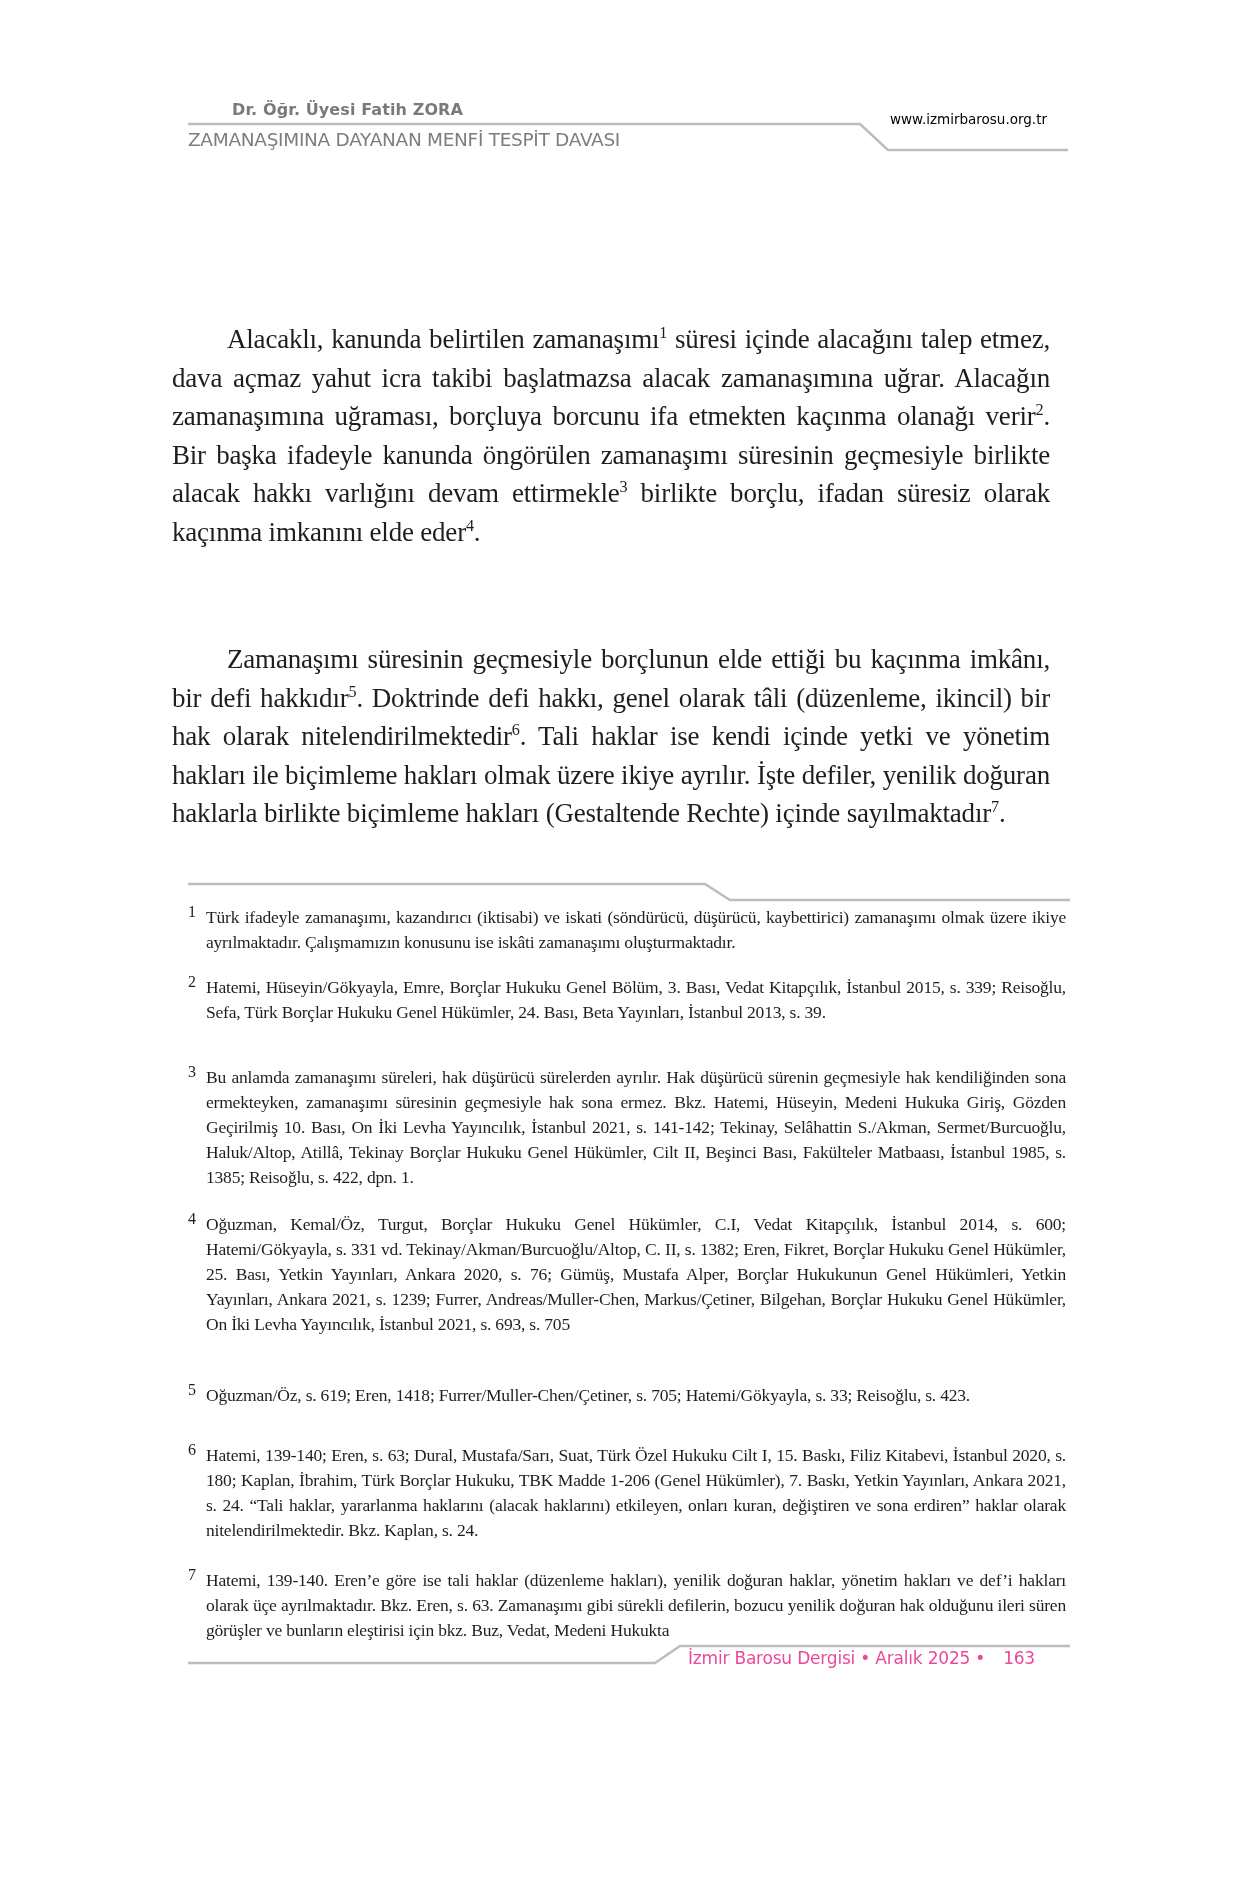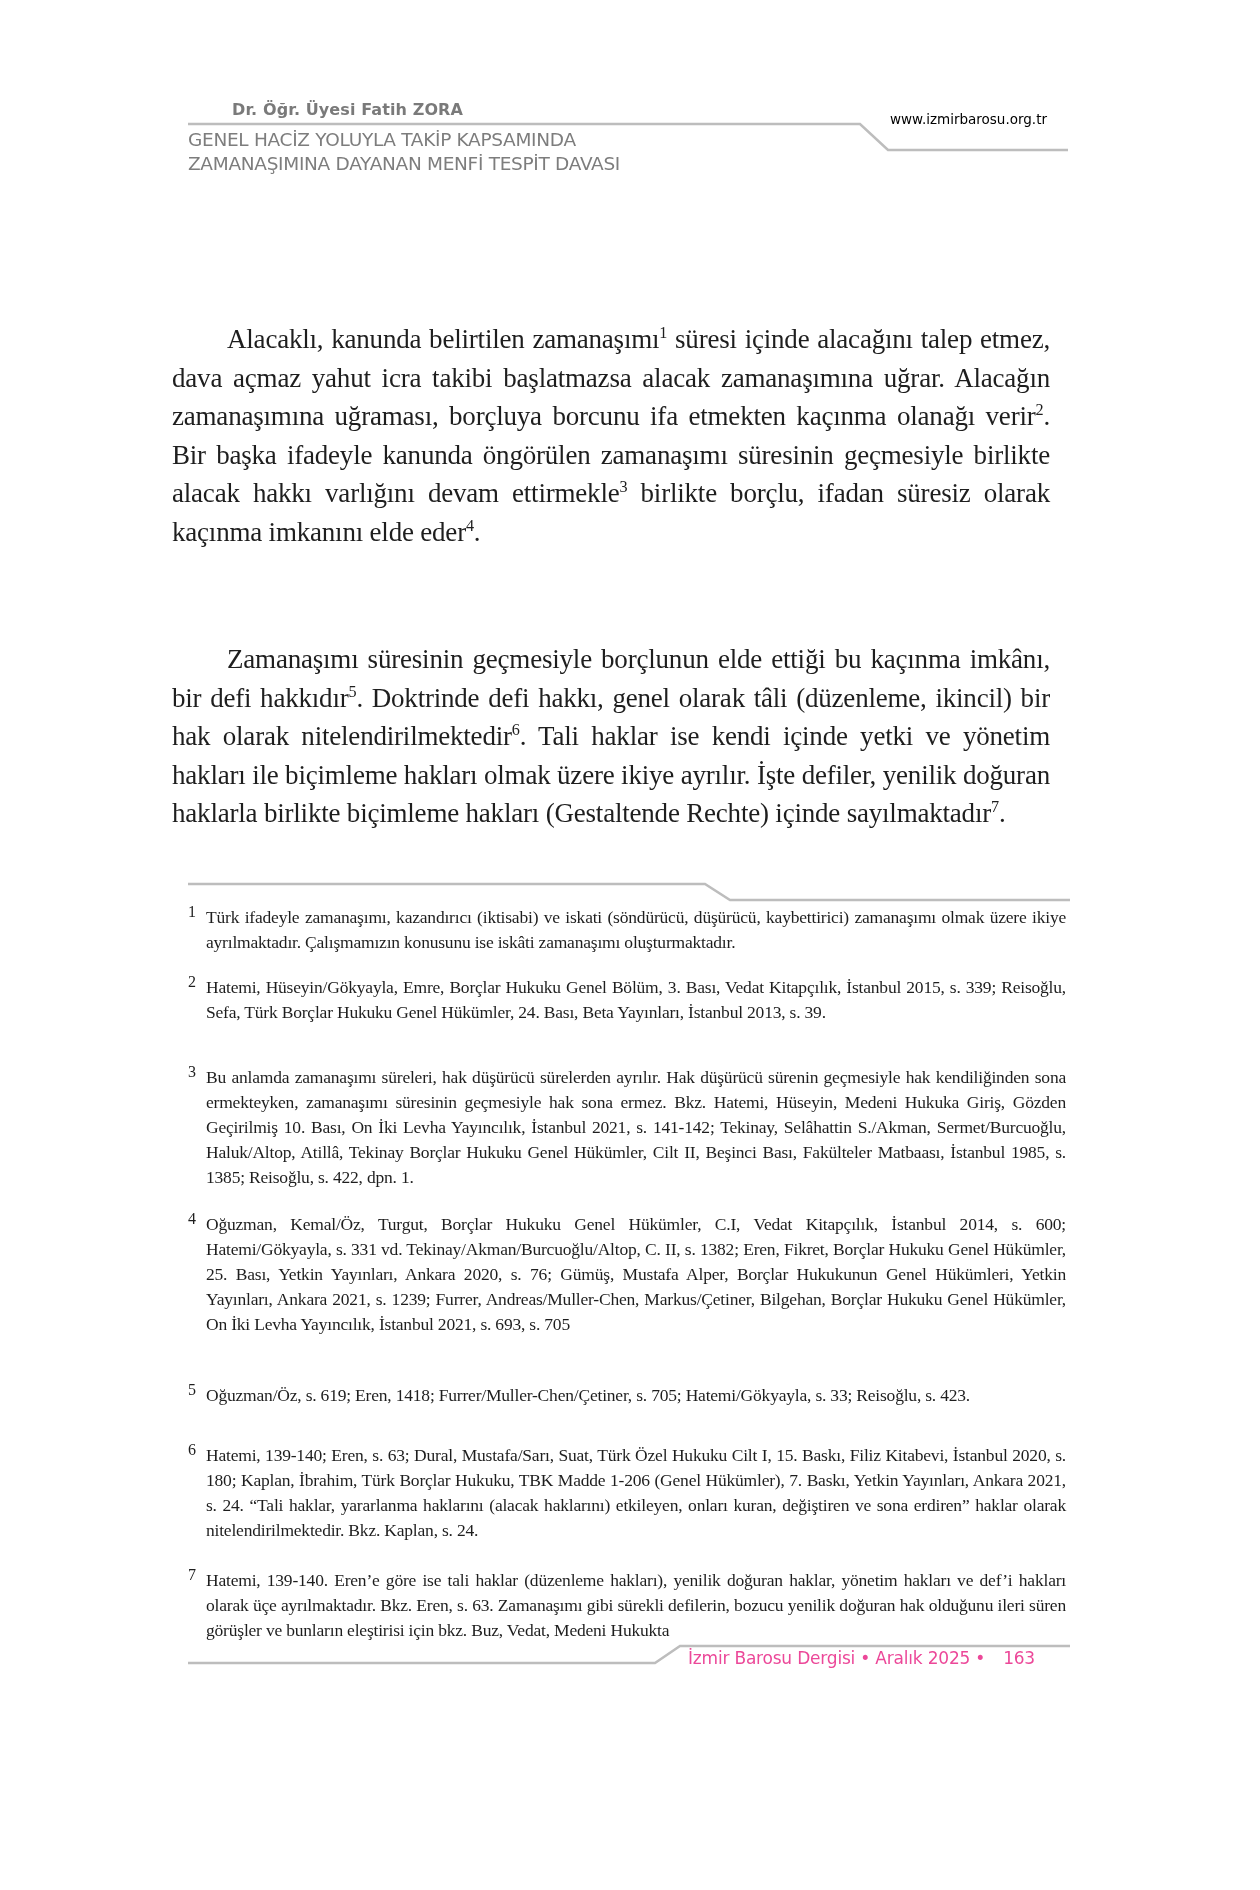--- a/index.html
+++ b/index.html
@@ -39,21 +39,20 @@
 
     <polyline points="188,124 860,124 888,150 1068,150" fill="none" stroke="#bdbdbd" stroke-width="2.5"></polyline>
 
     <polyline points="188,884 705,884 730,900 1070,900" fill="none" stroke="#bdbdbd" stroke-width="2.5"></polyline>
 
     <polyline points="188,1663 655,1663 680,1646 1070,1646" fill="none" stroke="#bdbdbd" stroke-width="2.5"></polyline>
   </svg>
 
   <div class="hdr-author">Dr. Öğr. Üyesi Fatih ZORA</div>
   <div class="hdr-title">
-    <div>GENEL HACİZ YOLUYLA TAKİP KAPSAMINDA</div>
     <div>ZAMANAŞIMINA DAYANAN MENFİ TESPİT DAVASI</div>
   </div>
   <div class="hdr-url">www.izmirbarosu.org.tr</div>
 
 
   <p class="para" id="p1" style="margin:0"><span>Alacaklı, kanunda belirtilen zamanaşımı</span><sup>1</sup><span> süresi içinde alacağını talep etmez, dava açmaz yahut icra takibi başlatmazsa alacak zamanaşımına uğrar. Alacağın zamanaşımına uğraması, borçluya borcunu ifa etmekten kaçınma olanağı verir</span><sup>2</sup><span>. Bir başka ifadeyle kanunda öngörülen zamanaşımı süresinin geçmesiyle birlikte alacak hakkı varlığını devam ettirmekle</span><sup>3</sup><span> birlikte borçlu, ifadan süresiz olarak kaçınma imkanını elde eder</span><sup>4</sup><span>.</span></p>
 
   <p class="para" id="p2" style="margin:0"><span>Zamanaşımı süresinin geçmesiyle borçlunun elde ettiği bu kaçınma imkânı, bir defi hakkıdır</span><sup>5</sup><span>. Doktrinde defi hakkı, genel olarak tâli (düzenleme, ikincil) bir hak olarak nitelendirilmektedir</span><sup>6</sup><span>. Tali haklar ise kendi içinde yetki ve yönetim hakları ile biçimleme hakları olmak üzere ikiye ayrılır. İşte defiler, yenilik doğuran haklarla birlikte biçimleme hakları (Gestaltende Rechte) içinde sayılmaktadır</span><sup>7</sup><span>.</span></p>
 
   <div class="fn" id="fn1">

